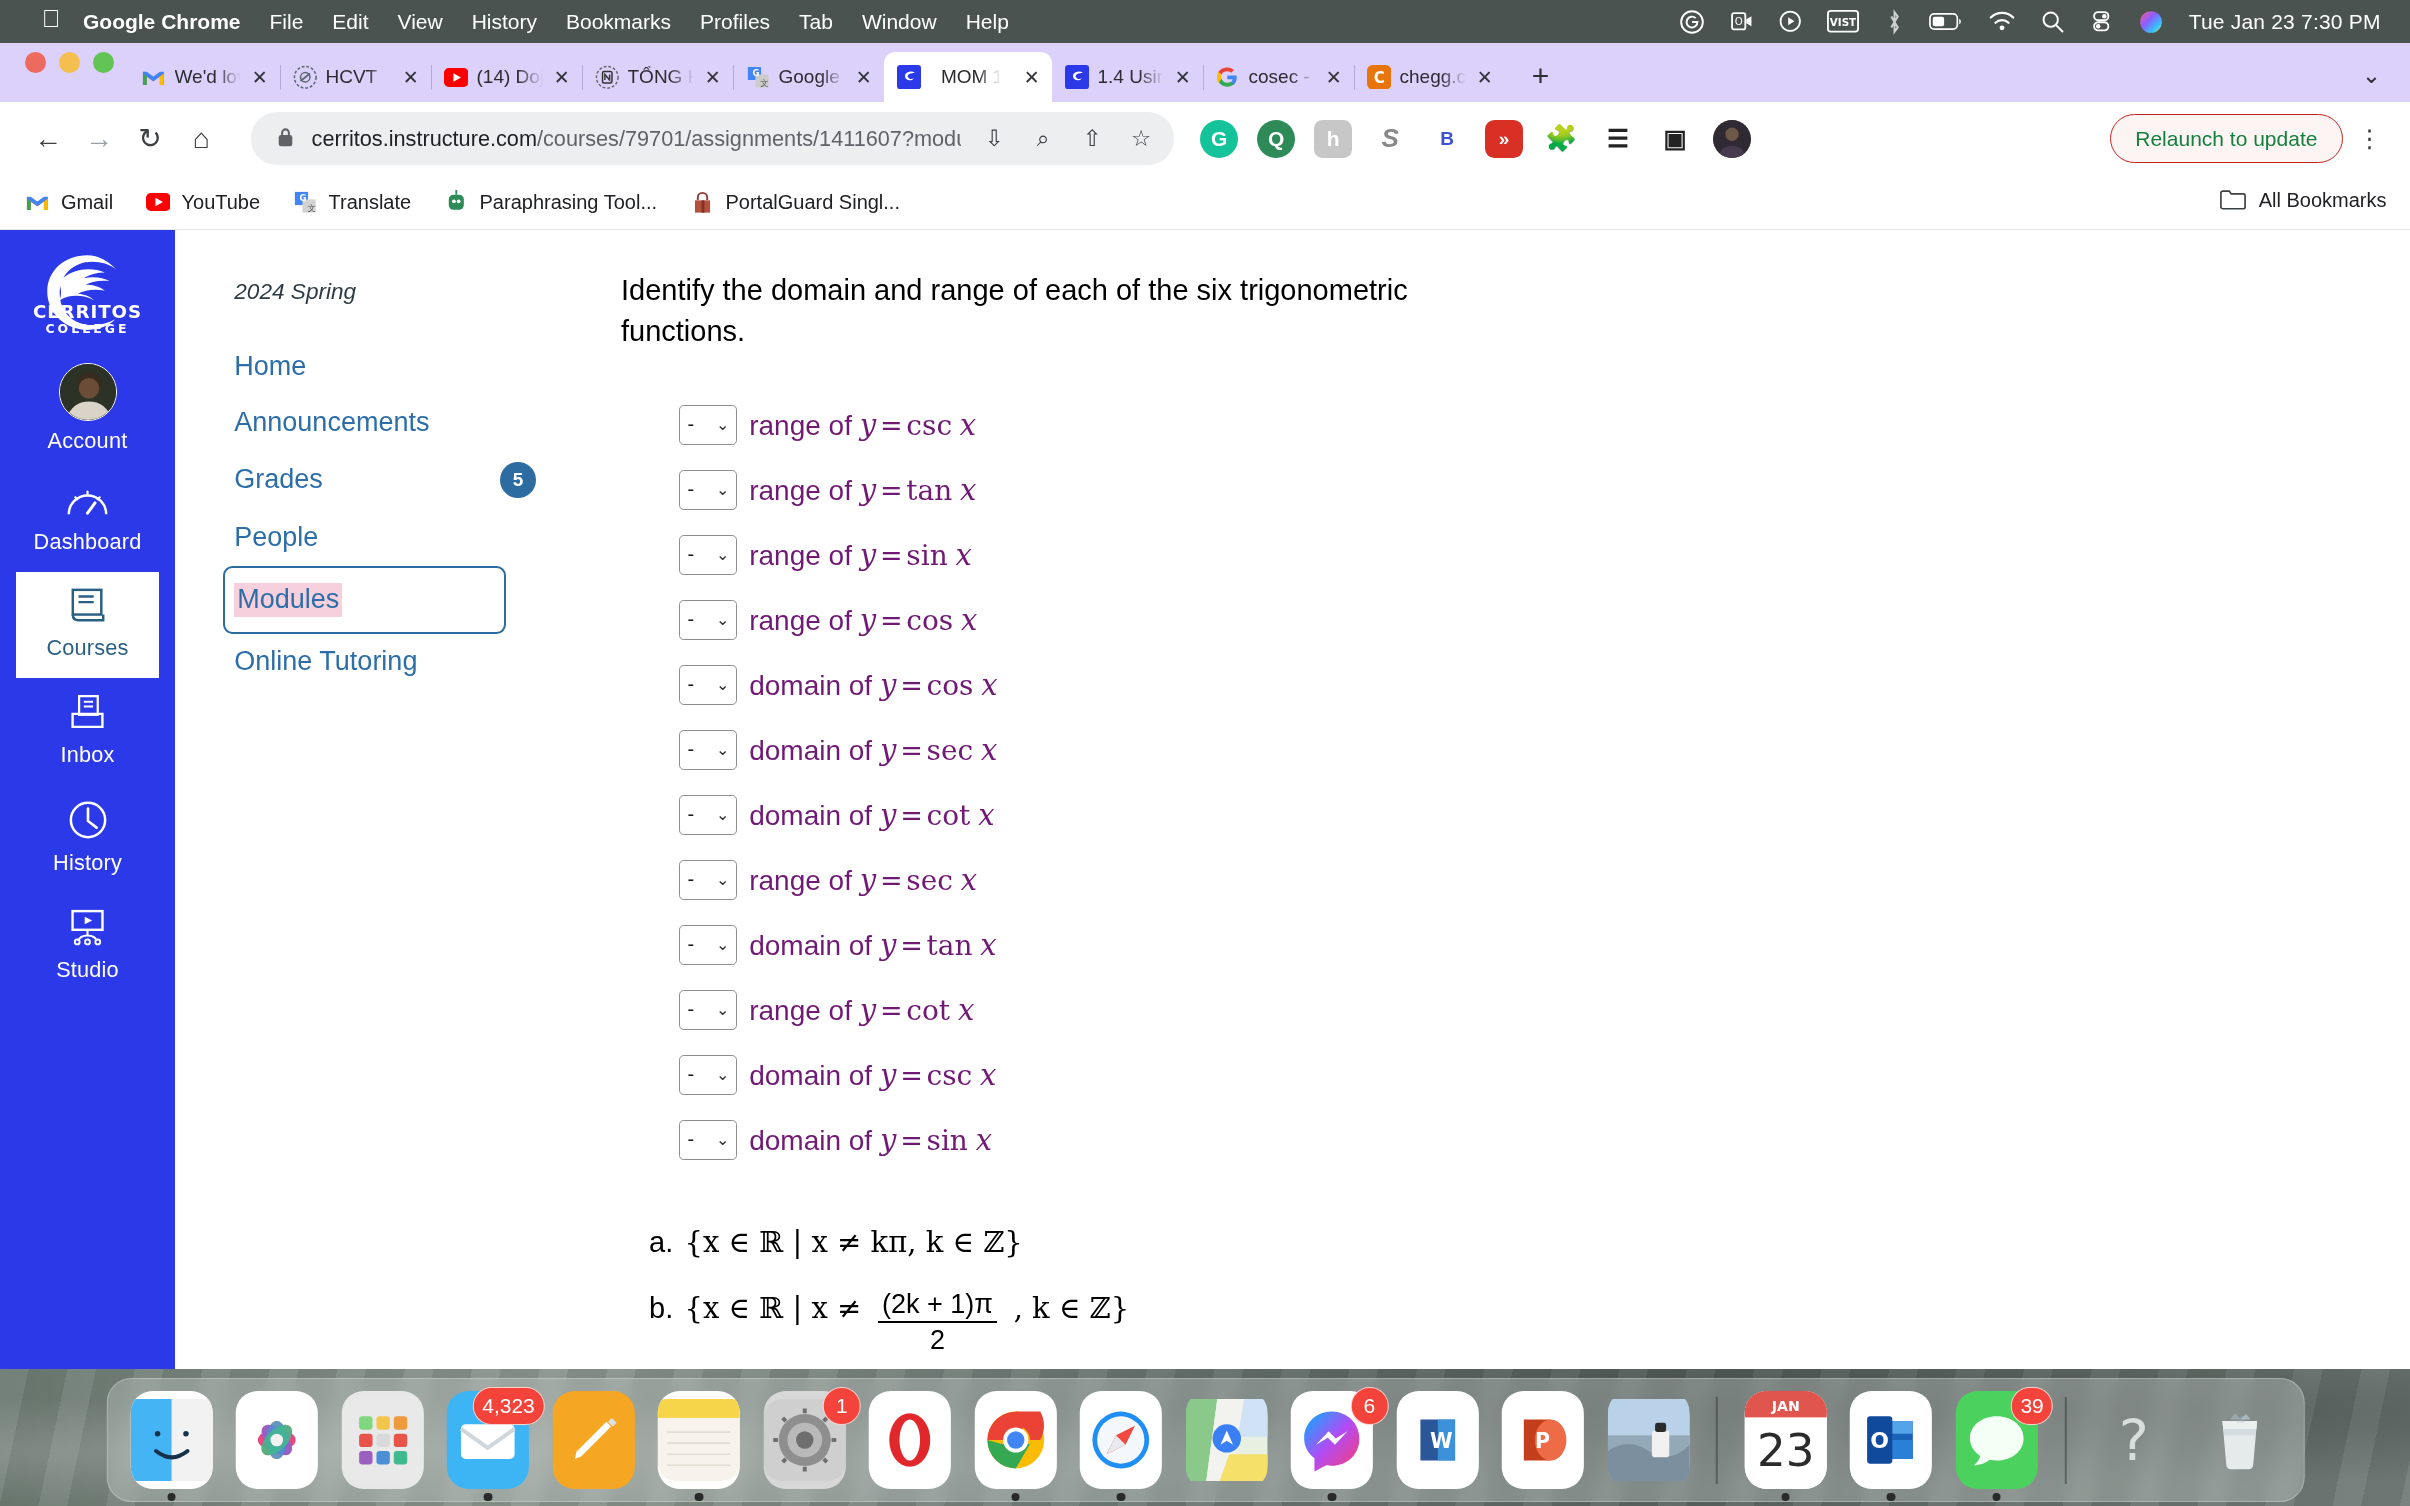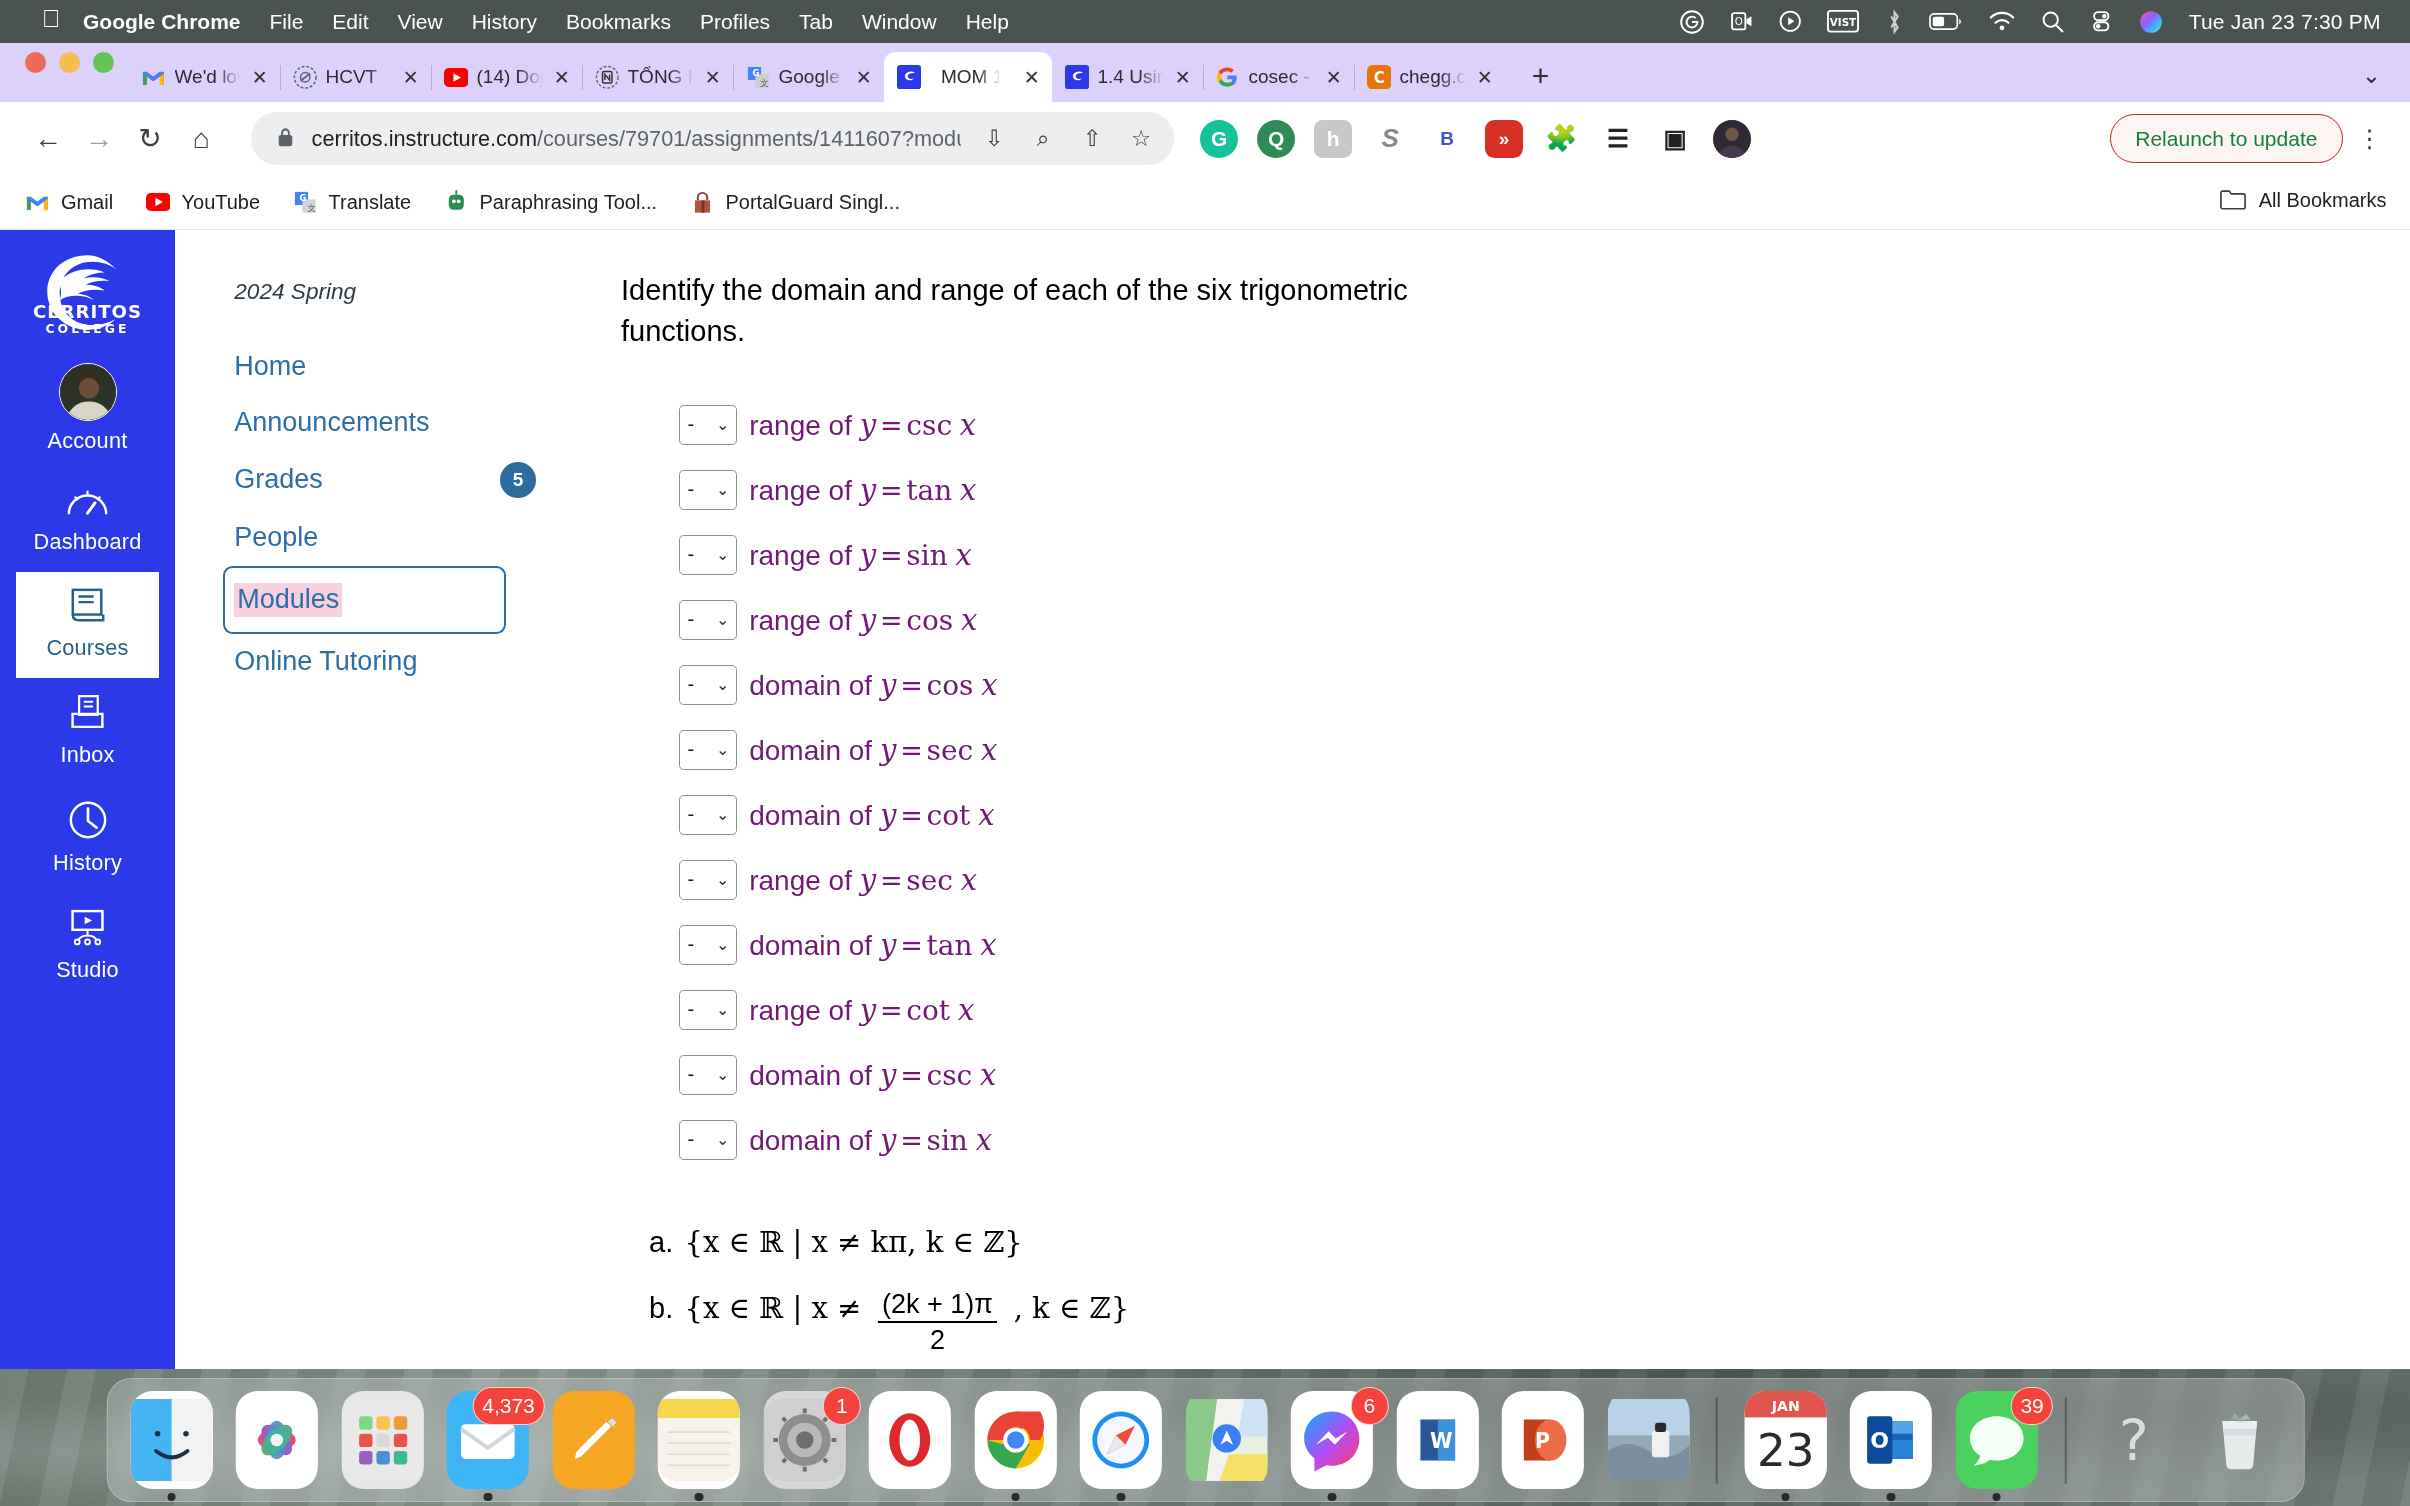--- a/index.html
+++ b/index.html
@@ -791,21 +791,21 @@
     </div>
 
     <div class="dapp">
       <span class="glyph" style="background:#3db5f5">
         <svg width="98" height="98" viewBox="0 0 104 104">
             <rect width="104" height="104" rx="23" fill="#3db5f5"></rect>
             <rect x="18" y="32" width="68" height="44" rx="6" fill="#fff"></rect>
             <path d="M18 38l34 24 34-24" fill="none" stroke="#cfd6dc" stroke-width="5"></path>
           </svg>
       </span>
-      <span class="badge">4,373</span>
+      <span class="badge">4,323</span>
       <span class="rundot"></span>
     </div>
 
     <div class="dapp">
       <span class="glyph" style="background:#f5a623">
         <svg width="98" height="98" viewBox="0 0 104 104">
             <rect width="104" height="104" rx="23" fill="#f5a623"></rect>
             <path d="M28 76l8-3 38-38-6-6-38 38z" fill="#fff"></path>
             <path d="M70 29l6 6 5-5-6-6z" fill="#dbe0e6"></path>
           </svg>

